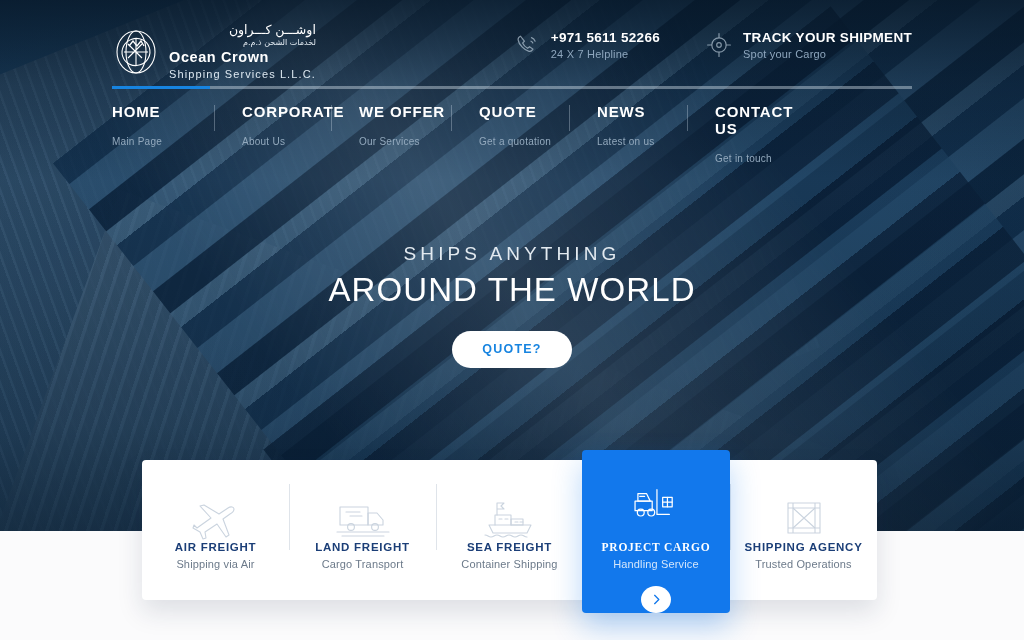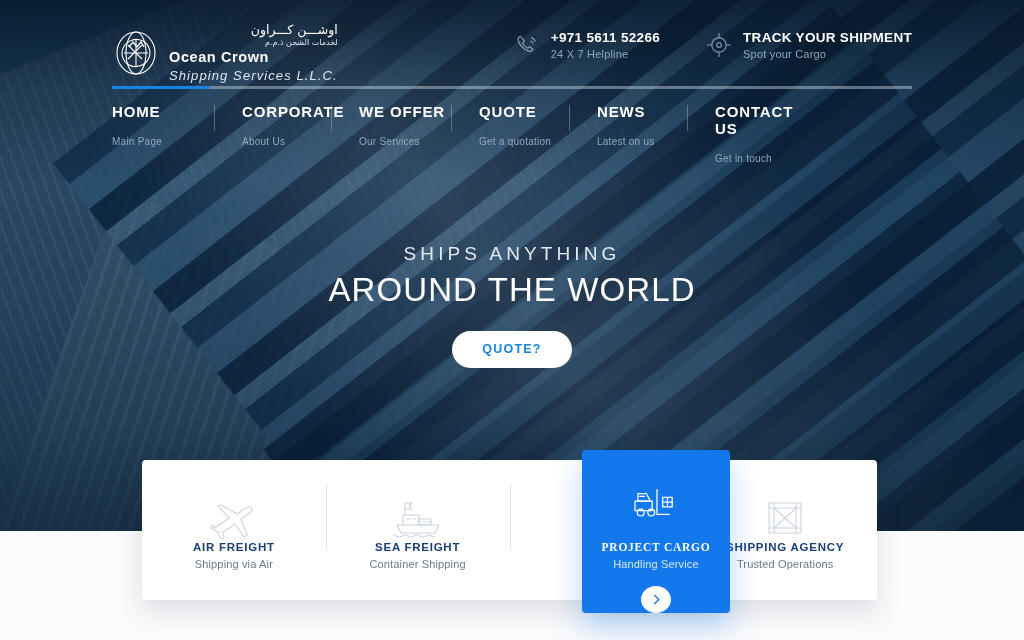--- a/index.html
+++ b/index.html
@@ -83,21 +83,21 @@
 
   
   .topbar { position:absolute; left:0; top:0; width:1024px; height:71px; z-index:20; }
 
   .logo { position:absolute; left:112px; top:24px; display:flex; align-items:center; gap:9px; }
   .logo-mark { width:48px; height:48px; flex:0 0 48px; }
   .logo-text { display:flex; flex-direction:column; line-height:1; }
   .ar1 { font-size:12.5px; color:#ffffff; letter-spacing:1px; text-align:right; direction:rtl; font-family:"DejaVu Sans", sans-serif; }
   .ar2 { font-size:8px; color:#e6eef5; letter-spacing:.5px; text-align:right; direction:rtl; margin-top:2px; font-family:"DejaVu Sans", sans-serif; }
   .en1 { font-size:14.5px; color:#ffffff; font-weight:bold; letter-spacing:.6px; margin-top:3px; }
-  .en2 { font-size:13px; color:#dde8f1; letter-spacing:1.1px; margin-top:5px;font-style:italic; }
+  .en2 { font-size:11px; color:#dde8f1; letter-spacing:1.1px; margin-top:5px; }
 
   .contacts { position:absolute; right:112px; top:30px; display:flex; gap:46px; align-items:flex-start; }
   .citem { display:flex; gap:11px; align-items:flex-start; }
   .cicon { width:26px; height:26px; flex:0 0 26px; margin-top:2px; opacity:.62; }
   .ctxt { display:flex; flex-direction:column; }
   .ctop { font-size:13.5px; font-weight:bold; color:#ffffff; letter-spacing:.3px; }
   .csub { font-size:11px; color:#8ea6bd; margin-top:3px; letter-spacing:.2px; }
 
   
   .navwrap { position:absolute; left:112px; top:86px; width:800px; z-index:20; }
@@ -277,20 +277,34 @@
       <div class="svc">
         <span class="svc-icon">
           <svg viewBox="0 0 58 46" width="58" height="46" fill="none" stroke="#9fb0c4" stroke-width="1.1" stroke-linejoin="round" stroke-linecap="round">
             <path d="M10 33 L24 23 L13 11 l4-1 15 9 9-6c3-2 6-1 6 1s-2 4-4 5l-7 5 6 16-3 2-9-13-12 8 1 6-3 1-3-7-7-4 1-3z"></path>
           </svg>
         </span>
         <span class="svc-title">AIR FREIGHT</span>
         <span class="svc-sub">Shipping via Air</span>
       </div>
 
+      <div class="svc">
+        <span class="svc-icon">
+          <svg viewBox="0 0 58 46" width="58" height="46" fill="none" stroke="#9fb0c4" stroke-width="1.1" stroke-linejoin="round" stroke-linecap="round">
+            <path d="M6 12h28v18H6z"></path>
+            <path d="M34 18h9l6 7v5h-15z"></path>
+            <circle cx="17" cy="32" r="3.4"></circle>
+            <circle cx="41" cy="32" r="3.4"></circle>
+            <path d="M12 17h14M16 21h12"></path>
+            <path d="M3 37h52M8 41h42"></path>
+          </svg>
+        </span>
+        <span class="svc-title">LAND FREIGHT</span>
+        <span class="svc-sub">Cargo Transport</span>
+      </div>
 
       <div class="svc">
         <span class="svc-icon">
           <svg viewBox="0 0 58 46" width="58" height="46" fill="none" stroke="#9fb0c4" stroke-width="1.1" stroke-linejoin="round" stroke-linecap="round">
             <path d="M8 30h42l-4 8H12z"></path>
             <path d="M14 30V20h16v10"></path>
             <path d="M30 24h12v6H30z"></path>
             <path d="M16 8v12M16 8h7l-3 3 3 3h-7"></path>
             <path d="M18 24h3M24 24h3M34 27h3M39 27h3"></path>
             <path d="M4 40c3 0 3 2 6 2s3-2 6-2 3 2 6 2 3-2 6-2 3 2 6 2 3-2 6-2 3 2 6 2"></path>

